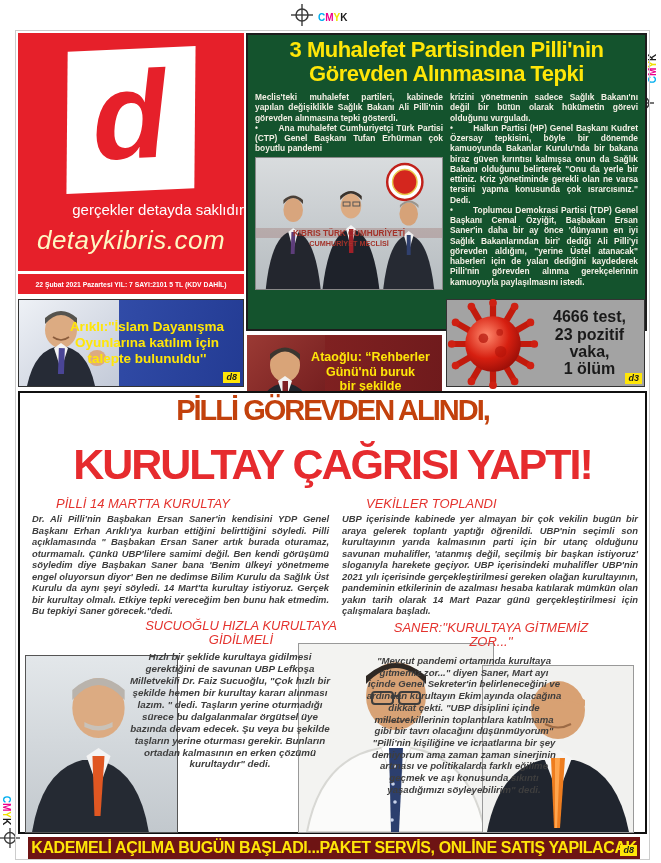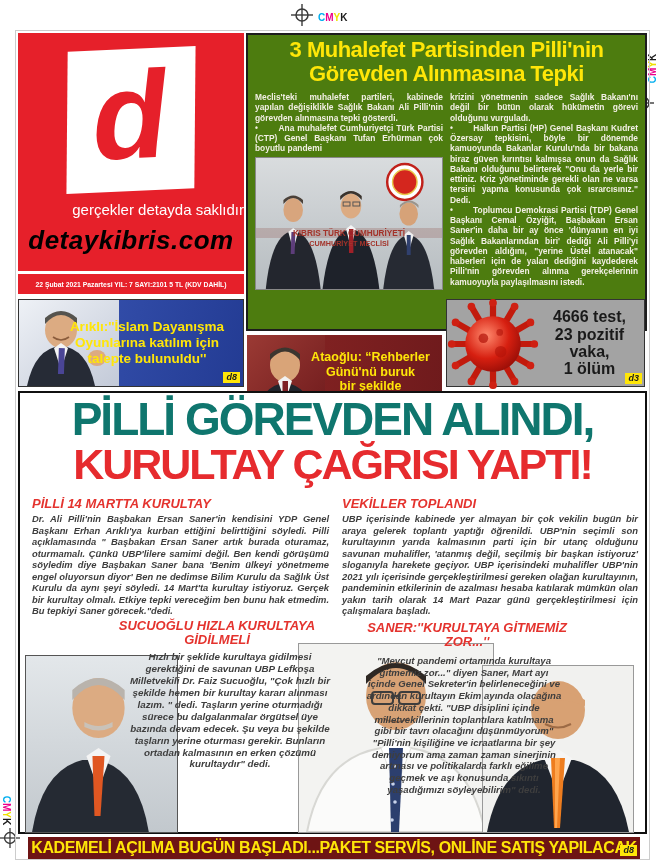--- a/index.html
+++ b/index.html
@@ -16,27 +16,27 @@
   .frame { position:absolute; left:15px; top:30px; width:633px; height:828px; border:1px solid #cccccc; }
 
   
   .logo-box { left:2px; top:2px; width:226px; height:238px; background:#e6202a; }
   .logo-mark { position:absolute; left:49px; top:16px; width:128px; height:142px; background:#ffffff;
                transform:rotate(-2.5deg) skewX(-3deg); display:flex; align-items:center; justify-content:center; }
   .logo-letter { color:#e6202a; font-size:124px; font-weight:bold; line-height:1;
                  transform:skewX(-6deg); margin-top:-10px; }
   .tagline { position:absolute; left:0; right:0; top:168px; text-align:right; color:#ffffff;
              font-size:15px; font-weight:normal; }
-  .website { position:absolute; left:0; right:0; top:192px; text-align:center; color:#000000;
-             font-size:26px; font-weight:bold; font-style:italic; letter-spacing:0.5px; }
+  .website { position:absolute; left:0; right:0; top:192px; text-align:center; color:#fef9c3;
+             font-size:26px; font-weight:normal; font-style:italic; letter-spacing:0.5px; }
   .dateline { left:2px; top:243px; width:226px; height:20px; background:#e6202a; color:#ffffff;
               font-size:6.8px; font-weight:bold; display:flex; align-items:center; justify-content:center; }
 
   
-  .top-story { left:230px; top:2px; width:401px; height:298px; background:#4d7c0f; border:2px solid #1d1d1d;
+  .top-story { left:230px; top:2px; width:401px; height:298px; background:#14532d; border:2px solid #1d1d1d;
                box-sizing:border-box; }
   .top-headline { position:absolute; left:2px; right:2px; top:3px; text-align:center; color:#ffe608;
                   font-size:22px; font-weight:bold; line-height:1.1; letter-spacing:-0.5px; }
   .top-cols { position:absolute; left:7px; right:7px; top:57px; bottom:6px; display:flex; gap:7px; }
   .top-col { flex:1; color:#f2efe4; font-size:8.4px; font-weight:bold; line-height:1.22; text-align:justify; }
   .press-photo { margin-top:3px; width:100%; height:133px; border:1px solid #888; box-sizing:border-box; }
 
   
   .tag { position:absolute; background:#ffe608; color:#1c1c1c; font-weight:bold; font-style:italic;
          font-size:9px; line-height:11px; padding:0 3px; }
@@ -53,25 +53,25 @@
               color:#ffe608; font-weight:bold; text-align:center; }
   .arikli .mid-head { left:36px; right:4px; font-size:13.5px; line-height:1.18; }
   .ataoglu .mid-head { left:56px; right:4px; font-size:12.5px; line-height:1.15; }
   .covid-stats { position:absolute; left:92px; right:4px; top:4px; bottom:4px; display:flex; align-items:center;
                  justify-content:center; color:#1a1a1a; font-weight:bold; font-size:16px; line-height:1.08;
                  text-align:center; }
 
   
   .main-story { left:2px; top:360px; width:629px; height:443px; background:#fff; border:2px solid #101010;
                 box-sizing:border-box; }
-  .hl1 { position:absolute; left:0; right:0; top:2px; text-align:center; color:#0f766e;
-         font-size:46px; font-weight:bold; letter-spacing:-2px; line-height:1.05; }
+  .hl1 { position:absolute; left:0; right:0; top:2px; text-align:center; color:#c2410c;
+         font-size:29px; font-weight:bold; letter-spacing:-2px; line-height:1.05; }
   .hl2 { position:absolute; left:0; right:0; top:49px; text-align:center; color:#e62b2e;
          font-size:43px; font-weight:bold; letter-spacing:-2px; line-height:1.05; }
-  .sec-head { color:#e4332e; font-weight:bold; font-style:italic; font-size:13px; line-height:1.1; }
+  .sec-head { color:#e4332e; font-weight:normal; font-style:italic; font-size:13px; line-height:1.1;margin-left:24px; }
   .sec-body { color:#3e3e3e; font-weight:bold; font-style:italic; font-size:9.4px; line-height:1.22;
               text-align:justify; margin-top:2px; }
   .col-a { position:absolute; left:12px; top:104px; width:297px; }
   .col-b { position:absolute; left:322px; top:104px; width:296px; }
   .s3-head { position:absolute; left:72px; top:226px; width:250px; text-align:center; }
   .s3-body { position:absolute; left:104px; top:256px; width:212px; text-align:center; }
   .s4-head { position:absolute; left:342px; top:228px; width:210px; text-align:center; }
   .s4-body { position:absolute; left:346px; top:260px; width:196px; text-align:center; }
   .photo-left { position:absolute; left:5px; top:262px; width:153px; height:178px; border:1px solid #555; box-sizing:border-box; }
   .photo-mid { position:absolute; left:278px; top:250px; width:196px; height:190px; border:1px solid #999; box-sizing:border-box; }

